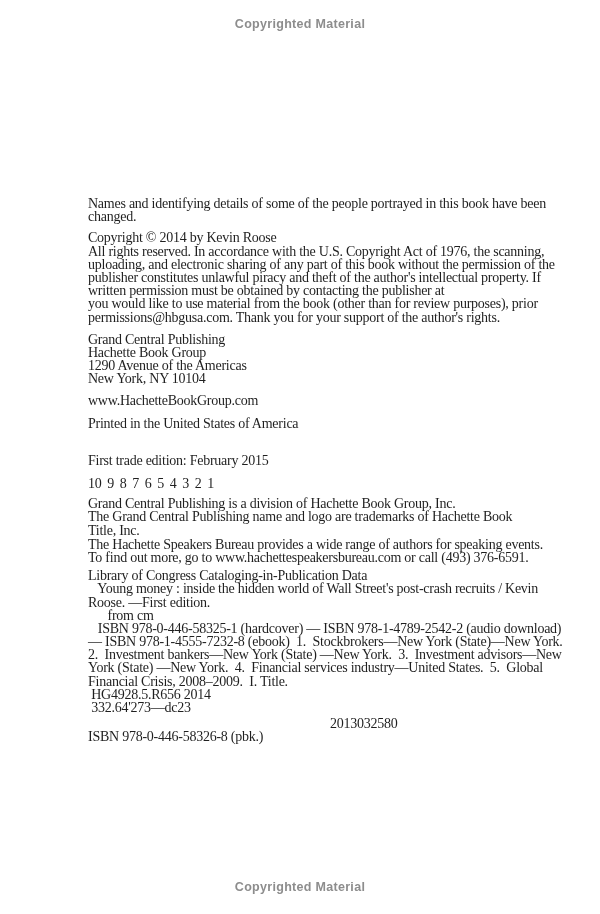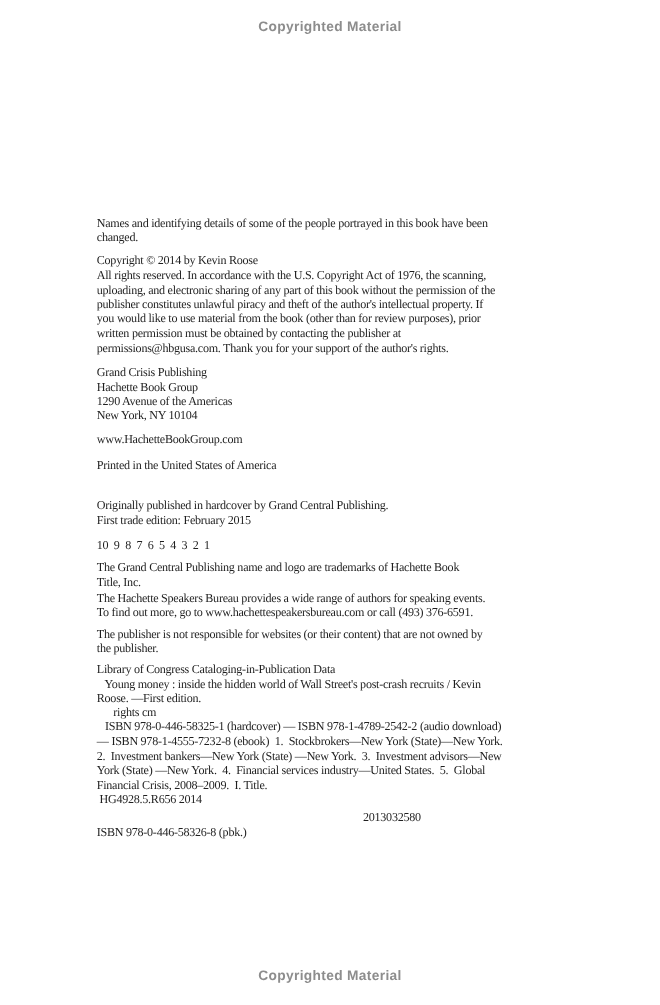--- a/index.html
+++ b/index.html
@@ -28,21 +28,21 @@
     letter-spacing: 0.3px;
     color: #8d8d8d;
   }
   .watermark.top { top: 17px; }
   .watermark.bottom { top: 880px; }
   .text-area {
     position: absolute;
     left: 88px;
     top: 197px;
     width: 460px;
-    font-size: 11px;
+    font-size: 14px;
     letter-spacing: -0.25px;
   }
   .block { margin: 0; }
   .line {
     white-space: pre;
     line-height: 13.2px;
     height: 13.2px;
   }
   .number-line .line {
     word-spacing: 2.5px;
@@ -57,66 +57,63 @@
   <div class="text-area">
       <div class="block" style="margin-top: 0px;">
         <div class="line">Names and identifying details of some of the people portrayed in this book have been</div>
         <div class="line">changed.</div>
       </div>
       <div class="block" style="margin-top: 8px;">
         <div class="line">Copyright © 2014 by Kevin Roose</div>
         <div class="line">All rights reserved. In accordance with the U.S. Copyright Act of 1976, the scanning,</div>
         <div class="line">uploading, and electronic sharing of any part of this book without the permission of the</div>
         <div class="line">publisher constitutes unlawful piracy and theft of the author's intellectual property. If</div>
+        <div class="line">written permission must be obtained by contacting the publisher at</div>
         <div class="line">you would like to use material from the book (other than for review purposes), prior</div>
-        <div class="line">written permission must be obtained by contacting the publisher at</div>
         <div class="line">permissions@hbgusa.com. Thank you for your support of the author's rights.</div>
       </div>
       <div class="block" style="margin-top: 9px;">
-        <div class="line">Grand Crisis Publishing</div>
+        <div class="line">Grand Central Publishing</div>
         <div class="line">Hachette Book Group</div>
         <div class="line">1290 Avenue of the Americas</div>
         <div class="line">New York, NY 10104</div>
       </div>
       <div class="block" style="margin-top: 9px;">
         <div class="line">www.HachetteBookGroup.com</div>
       </div>
       <div class="block" style="margin-top: 9px;">
         <div class="line">Printed in the United States of America</div>
       </div>
       <div class="block" style="margin-top: 24px;">
-        <div class="line">Originally published in hardcover by Grand Central Publishing.</div>
         <div class="line">First trade edition: February 2015</div>
       </div>
       <div class="block number-line" style="margin-top: 10px;">
         <div class="line">10 9 8 7 6 5 4 3 2 1</div>
       </div>
       <div class="block" style="margin-top: 7px;">
+        <div class="line">Grand Central Publishing is a division of Hachette Book Group, Inc.</div>
         <div class="line">The Grand Central Publishing name and logo are trademarks of Hachette Book</div>
         <div class="line">Title, Inc.</div>
       </div>
       <div class="block" style="margin-top: 1px;">
         <div class="line">The Hachette Speakers Bureau provides a wide range of authors for speaking events.</div>
         <div class="line">To find out more, go to www.hachettespeakersbureau.com or call (493) 376-6591.</div>
       </div>
-      <div class="block" style="margin-top: 7px;">
-        <div class="line">The publisher is not responsible for websites (or their content) that are not owned by</div>
-        <div class="line">the publisher.</div>
-      </div>
       <div class="block" style="margin-top: 5px;">
         <div class="line">Library of Congress Cataloging-in-Publication Data</div>
         <div class="line">   Young money : inside the hidden world of Wall Street's post-crash recruits / Kevin</div>
         <div class="line">Roose. —First edition.</div>
-        <div class="line">      rights cm</div>
+        <div class="line">      from cm</div>
         <div class="line">   ISBN 978-0-446-58325-1 (hardcover) — ISBN 978-1-4789-2542-2 (audio download)</div>
         <div class="line">— ISBN 978-1-4555-7232-8 (ebook)  1.  Stockbrokers—New York (State)—New York.</div>
         <div class="line">2.  Investment bankers—New York (State) —New York.  3.  Investment advisors—New</div>
         <div class="line">York (State) —New York.  4.  Financial services industry—United States.  5.  Global</div>
         <div class="line">Financial Crisis, 2008–2009.  I. Title.</div>
         <div class="line"> HG4928.5.R656 2014</div>
+        <div class="line"> 332.64'273—dc23</div>
       </div>
       <div class="block" style="margin-top: 3px; padding-left: 242px;">
         <div class="line">2013032580</div>
       </div>
       <div class="block" style="">
         <div class="line">ISBN 978-0-446-58326-8 (pbk.)</div>
       </div>
     </div>
 
   <div class="watermark bottom">Copyrighted Material</div>

